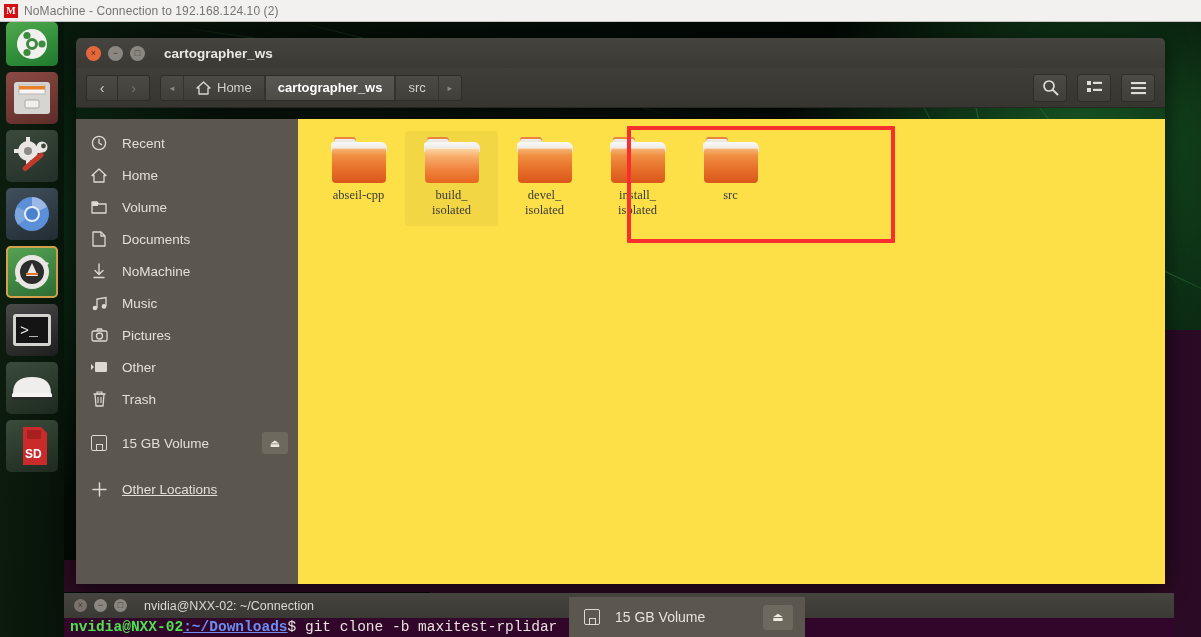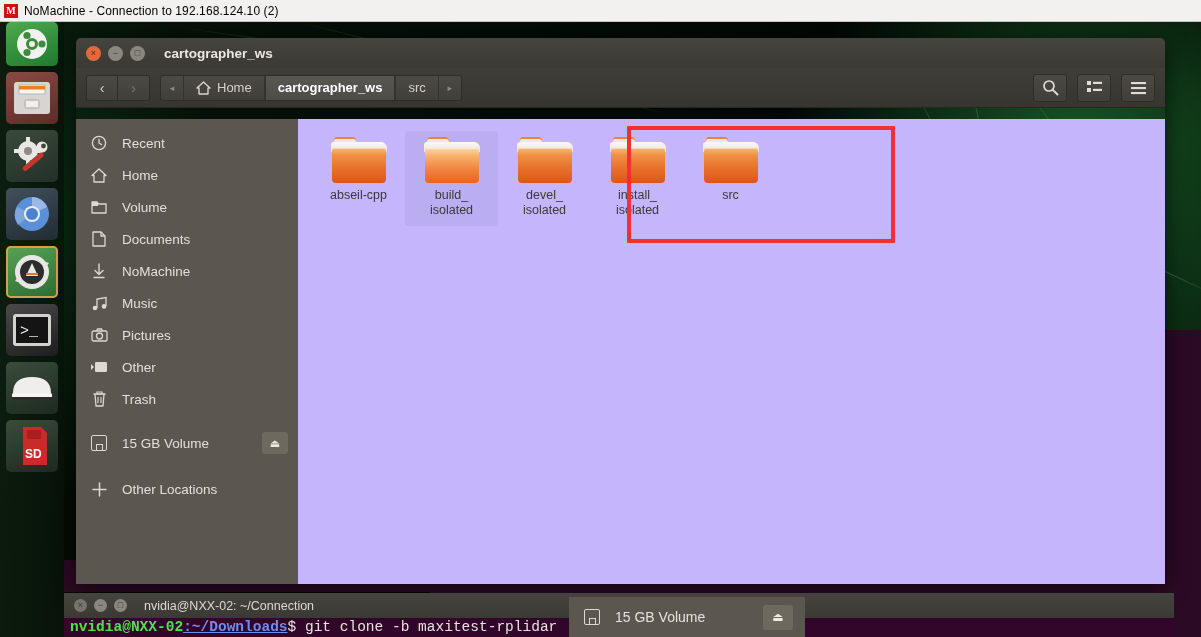--- a/index.html
+++ b/index.html
@@ -17,21 +17,21 @@
     background: #f2f1f0; display: flex; align-items: center; gap: 6px;
     padding-left: 4px; border-bottom: 1px solid #c9c6c2;
     z-index: 60;
   }
   .nx-logo {
     width: 14px; height: 14px; background: #d40f14;
     display: flex; align-items: center; justify-content: center;
     color: #fff; font-size: 10px; font-weight: bold; line-height: 1;
     font-family: "Liberation Serif", serif;
   }
-  .nx-title { font-size: 12px; color: #000000; letter-spacing: .1px; }
+  .nx-title { font-size: 12px; color: #737373; letter-spacing: .1px; }
 
   
   .desktop {
     position: absolute; left: 0; top: 22px; width: 1201px; height: 615px;
     background:
       radial-gradient(ellipse 420px 300px at 1080px 120px, rgba(40,150,60,.55), rgba(0,0,0,0) 70%),
       radial-gradient(ellipse 300px 260px at 1160px 330px, rgba(25,110,45,.35), rgba(0,0,0,0) 72%),
       radial-gradient(ellipse 260px 400px at 40px 200px, rgba(18,70,30,.5), rgba(0,0,0,0) 70%),
       linear-gradient(135deg, #07140a 0%, #020704 48%, #06120a 100%);
     overflow: hidden;
@@ -158,21 +158,21 @@
   }
   .side-ico { width: 18px; display: flex; align-items: center; justify-content: center; color: #ddd8d0; }
   .side-sep { height: 12px; }
   .eject {
     position: absolute; right: 10px; width: 26px; height: 22px; border-radius: 3px;
     background: #6e695f; display: flex; align-items: center; justify-content: center;
     color: #ece8e0; font-size: 11px;
   }
 
   .fm-content {
-    flex: 1 1 auto; background: #c4b5fd; position: relative; overflow: hidden;
+    flex: 1 1 auto; background: #fde047; position: relative; overflow: hidden; font-family: Liberation Serif, serif;
   }
   .icon-grid { display: flex; padding: 12px 10px 0 14px; gap: 0; flex-wrap: wrap; }
   .file-item {
     width: 93px; padding: 6px 2px 8px; border-radius: 4px;
     display: flex; flex-direction: column; align-items: center; gap: 5px;
   }
   .file-item.hover { background: rgba(0,0,0,.045); }
   .flabel { font-size: 12.5px; color: #3a3a38; text-align: center; line-height: 15px; }
 
   .folder { width: 56px; height: 46px; position: relative; }
@@ -488,21 +488,21 @@
         <div class="side-sep"></div>
         <div class="side-item">
           <span class="side-ico">
             <span class="drive-glyph">
                 <i></i>
               </span>
           </span>
           <span>15 GB Volume</span>
           <span class="eject">⏏</span>
         </div>
-        <div class="side-item" style="margin-top:14px;">
+        <div class="side-item" style="margin-top:14px;text-decoration:underline;">
           <span class="side-ico">
             <svg width="15" height="15" viewBox="0 0 15 15">
                 <path d="M7.5 1 V14 M1 7.5 H14" stroke="#ddd8d0" stroke-width="1.5" stroke-linecap="round"></path>
               </svg>
           </span>
           <span>Other Locations</span>
         </div>
       </div>
 
       <div class="fm-content">

